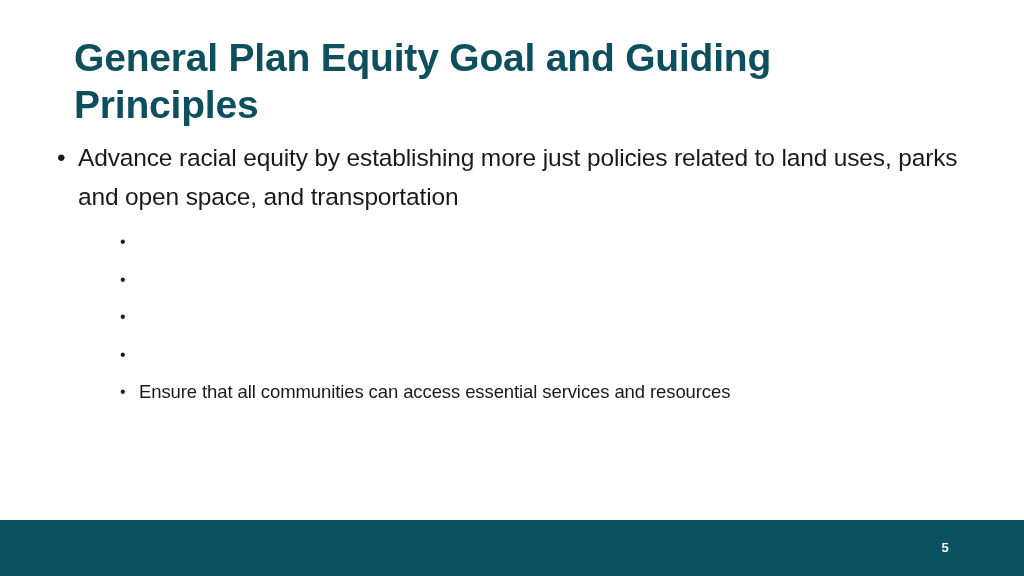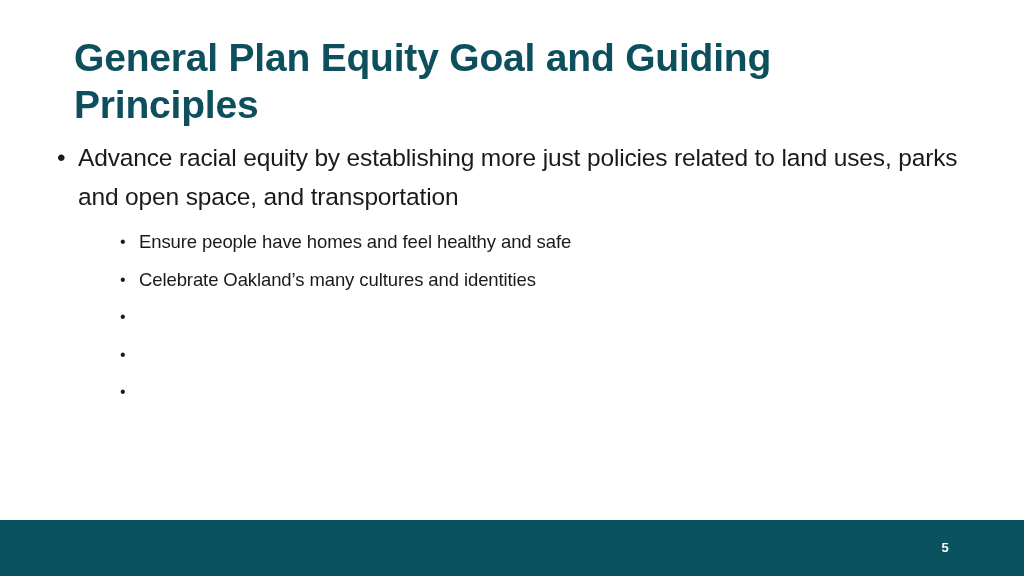--- a/index.html
+++ b/index.html
@@ -131,34 +131,33 @@
   <div class="body-block">
     <ul class="level1">
 
       <li class="level1-item">
         <span class="bullet-glyph">•</span>
         <span class="level-text">Advance racial equity by establishing more just policies related to land uses, parks and open space, and transportation</span>
 
         <ul class="level2">
           <li class="level2-item">
             <span class="bullet-glyph">•</span>
-            <span class="level-text">Ensure people have homes and feel healthy and safe</span>
-          </li>
-          <li class="level2-item">
-            <span class="bullet-glyph">•</span>
-            <span class="level-text">Celebrate Oakland’s many cultures and identities</span>
           </li>
           <li class="level2-item">
             <span class="bullet-glyph">•</span>
           </li>
           <li class="level2-item">
             <span class="bullet-glyph">•</span>
           </li>
           <li class="level2-item">
             <span class="bullet-glyph">•</span>
+          </li>
+          <li class="level2-item">
+            <span class="bullet-glyph">•</span>
+            <span class="level-text">Ensure that all communities can access essential services and resources</span>
           </li>
         </ul>
       </li>
 
     </ul>
   </div>
 
   <div class="footer-bar">
     <div class="page-number">5</div>
   </div>

